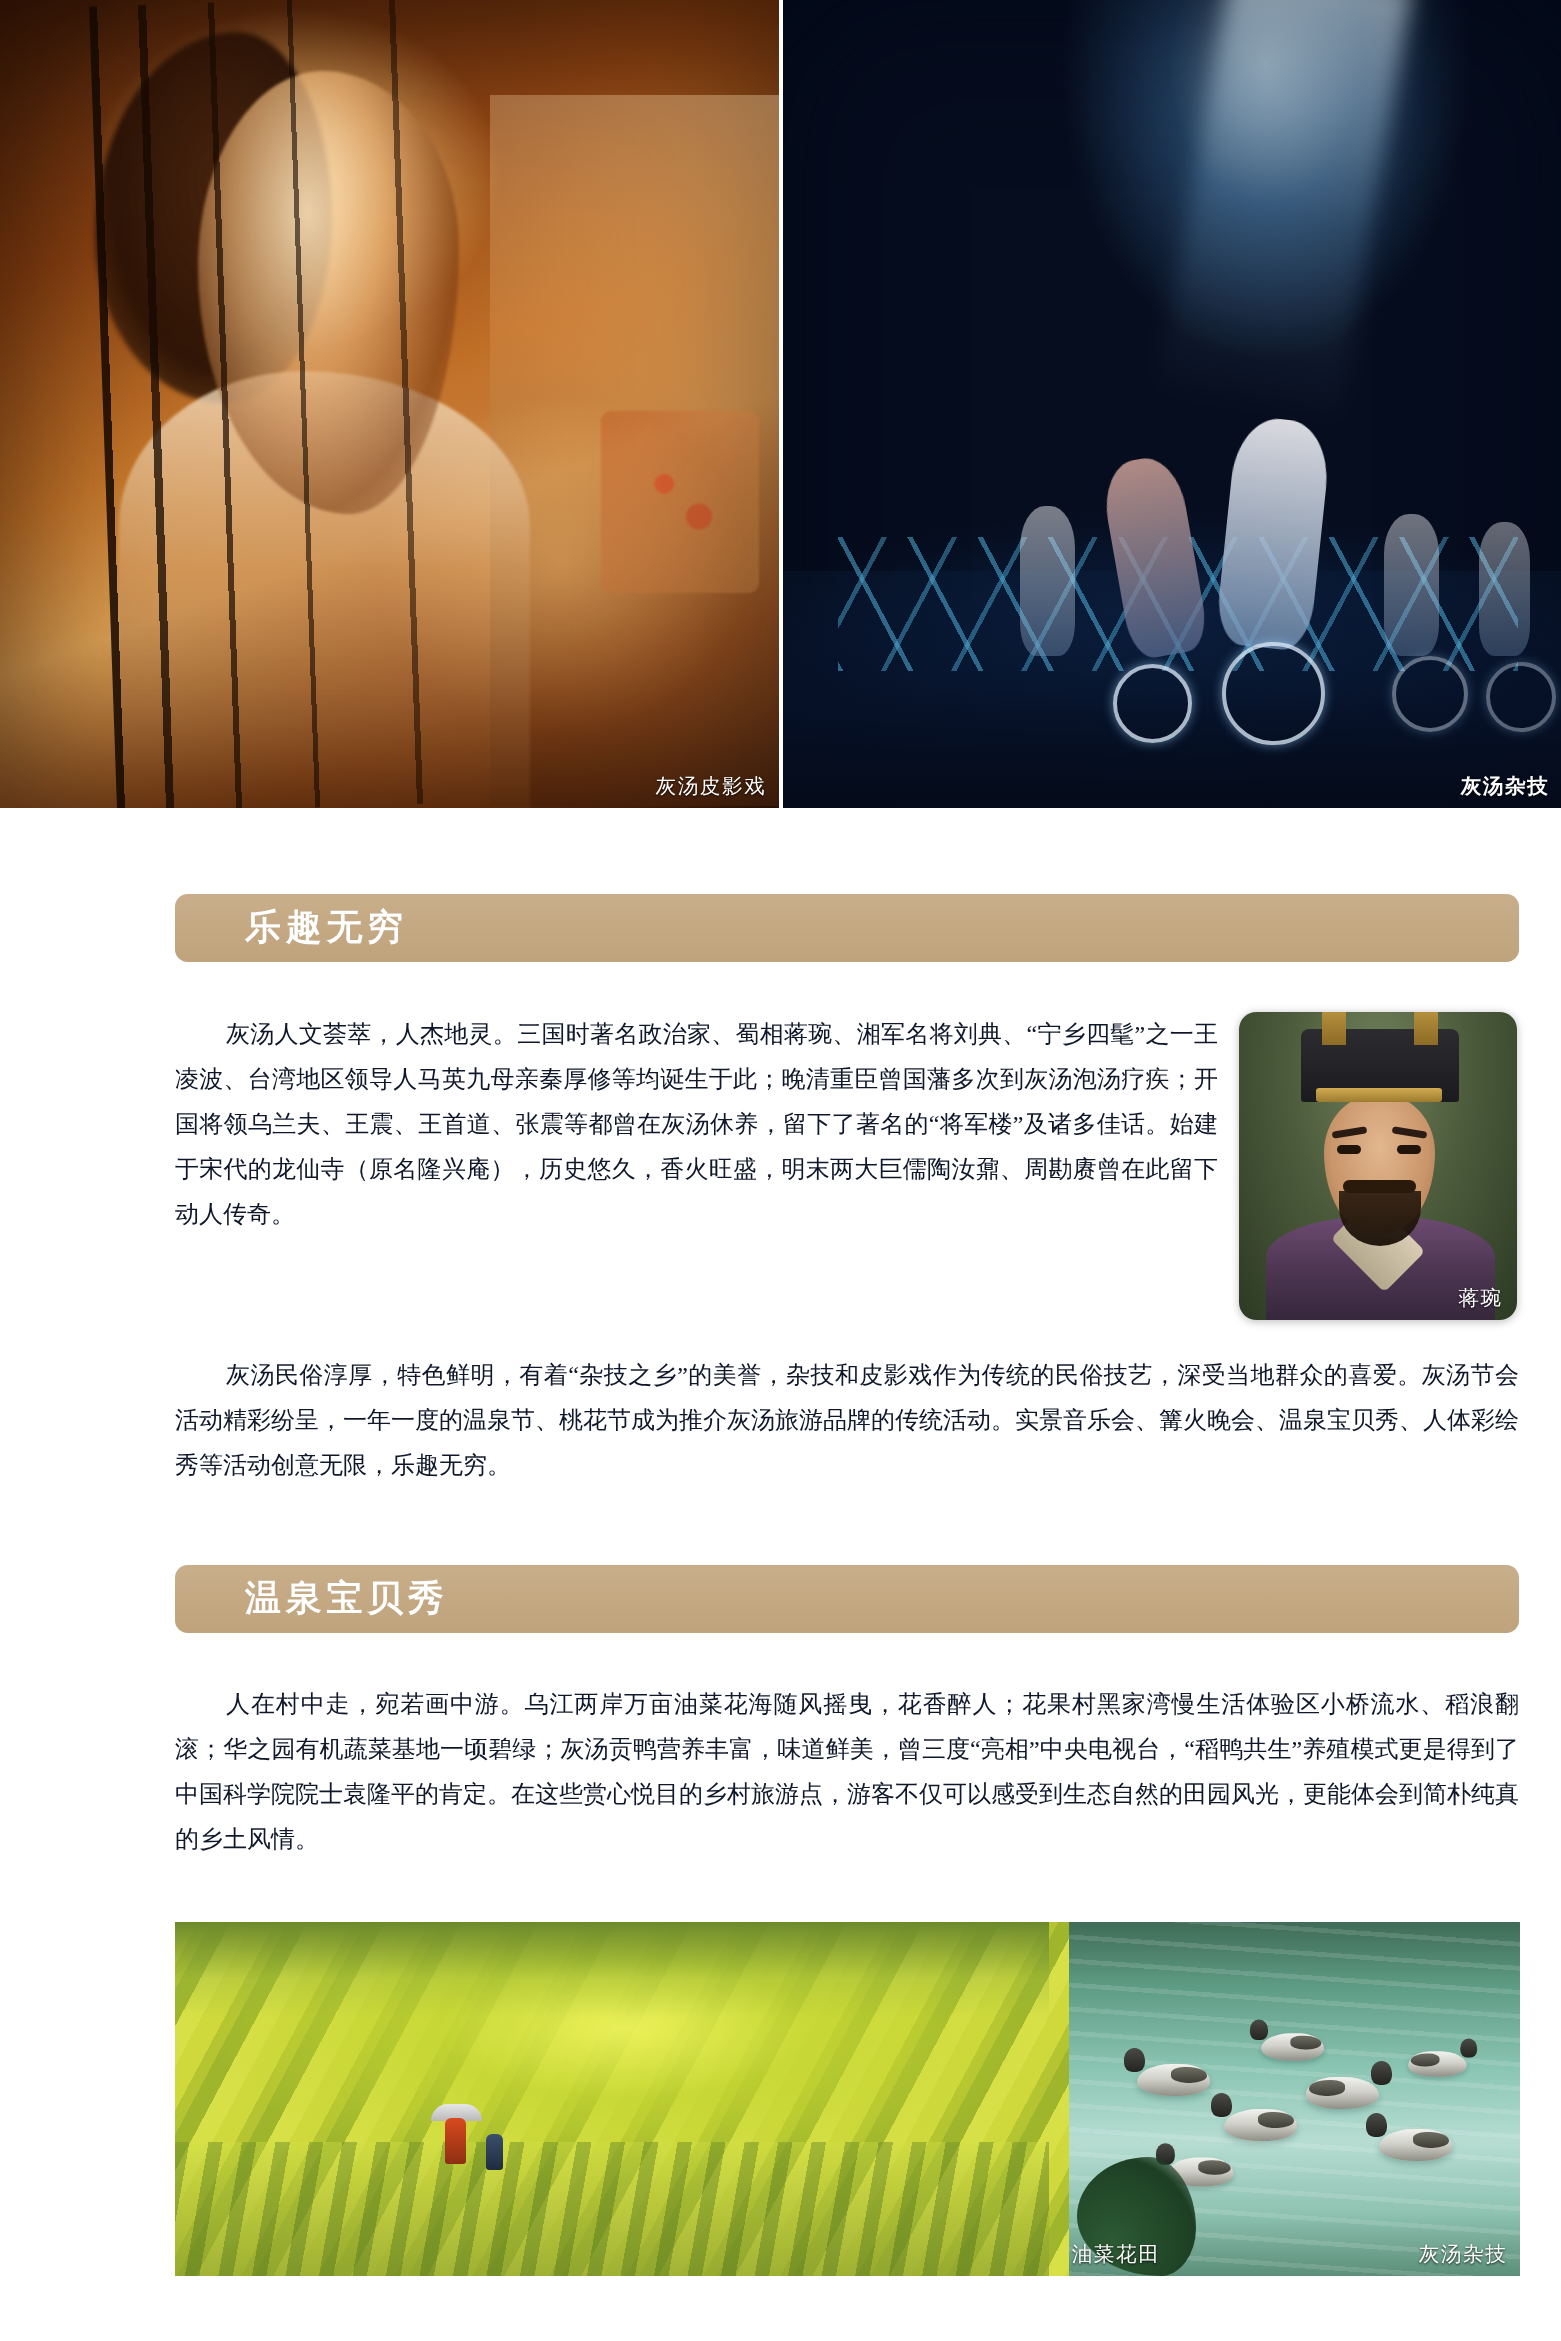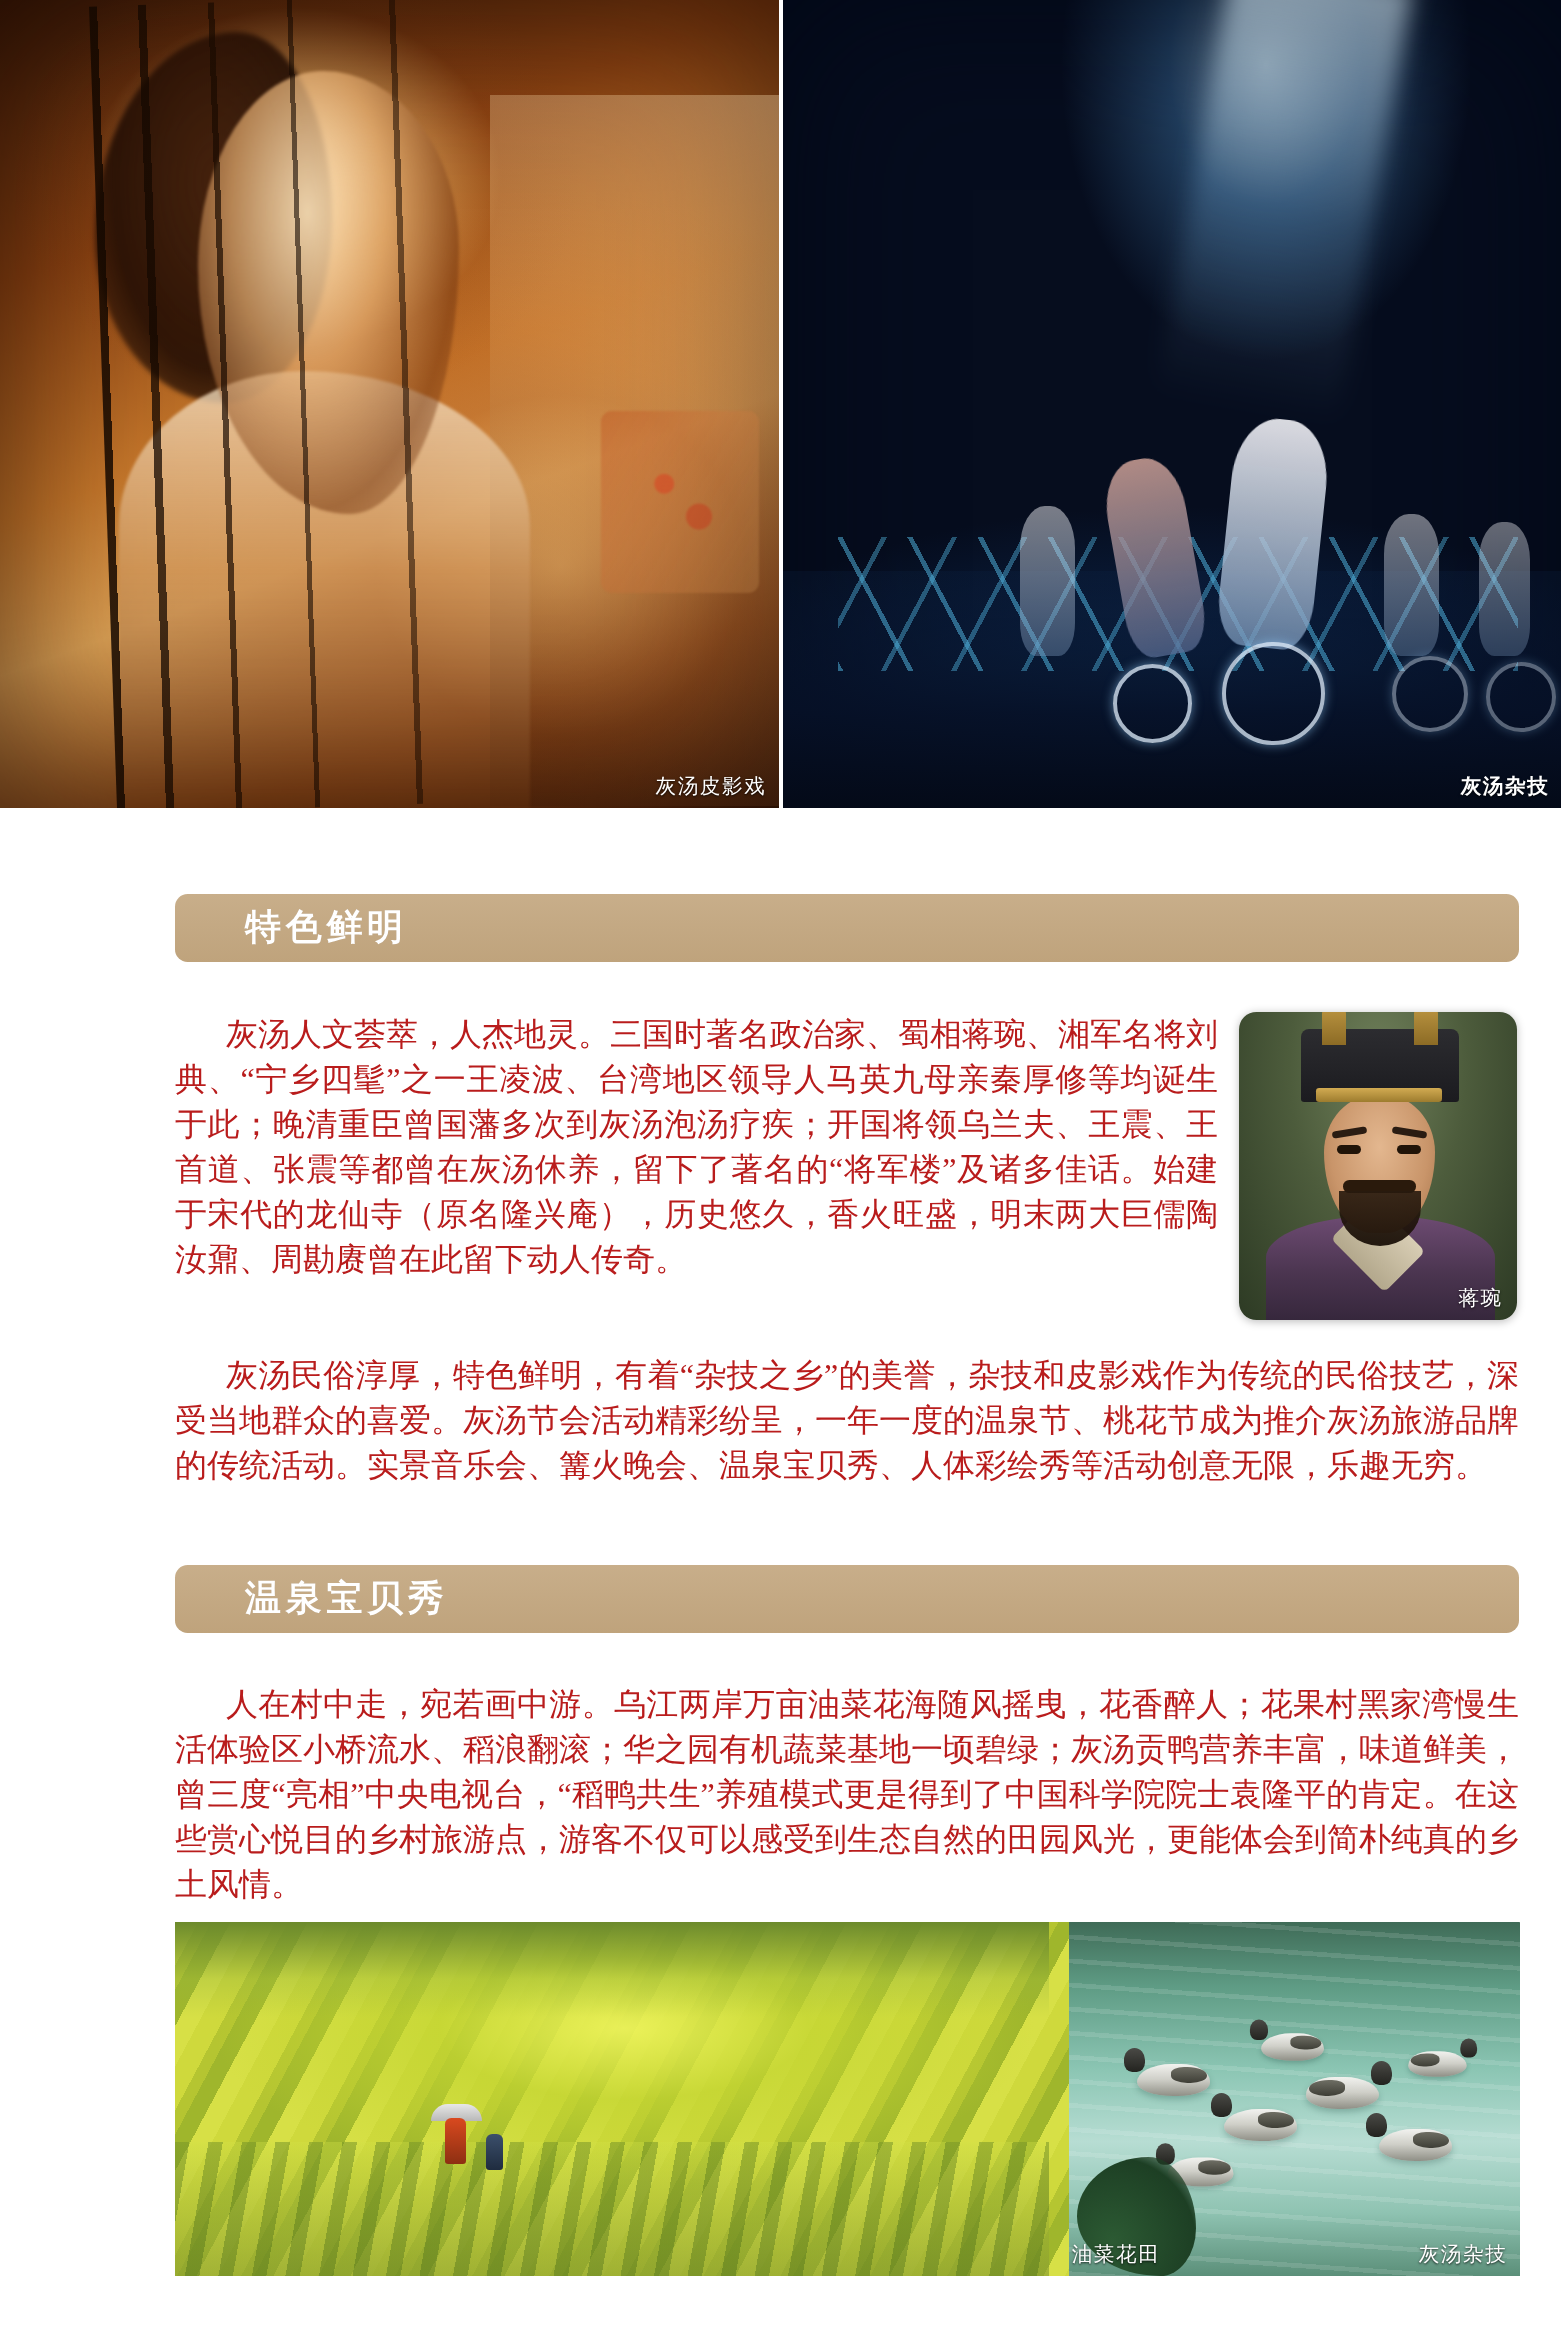--- a/index.html
+++ b/index.html
@@ -192,23 +192,23 @@
     font-size: 36px;
     font-weight: bold;
     letter-spacing: 4.7px;
     font-family: "Liberation Serif", "DejaVu Serif", serif;
     text-shadow: 0 0.8px 0 rgba(120,96,64,0.45);
   }
 
   
   .para {
     position: absolute;
-    font-size: 32px;
+    font-size: 24px;
     line-height: 45px;
-    color: #b91c1c;
+    color: #0f172a;
     text-align: justify;
     text-justify: inter-ideograph;
     text-indent: 51px;
     font-family: "Liberation Serif", "DejaVu Serif", serif;
   }
 
   
   .portrait {
     position: absolute;
     left: 1239px;
@@ -418,21 +418,21 @@
     <div class="ac-wheel w3"></div>
     <div class="ac-wheel w4"></div>
     <div class="ac-wheel w2"></div>
     <div class="ac-wheel w1"></div>
     <span class="caption">灰汤杂技</span>
   </div>
 
 </div>
 
 <div class="section-bar" style="top:894px;">
-  <span class="bar-title">特色鲜明</span>
+  <span class="bar-title">乐趣无穷</span>
 </div>
 
 <div class="para" style="left:175px; top:1012px; width:1043px;">灰汤人文荟萃，人杰地灵。三国时著名政治家、蜀相蒋琬、湘军名将刘典、“宁乡四髦”之一王凌波、台湾地区领导人马英九母亲秦厚修等均诞生于此；晚清重臣曾国藩多次到灰汤泡汤疗疾；开国将领乌兰夫、王震、王首道、张震等都曾在灰汤休养，留下了著名的“将军楼”及诸多佳话。始建于宋代的龙仙寺（原名隆兴庵），历史悠久，香火旺盛，明末两大巨儒陶汝鼐、周勘赓曾在此留下动人传奇。</div>
 
 <div class="portrait">
   <div class="pt-robe"></div>
   <div class="pt-collar"></div>
   <div class="pt-face"></div>
   <div class="pt-brow l"></div>
   <div class="pt-brow r"></div>

